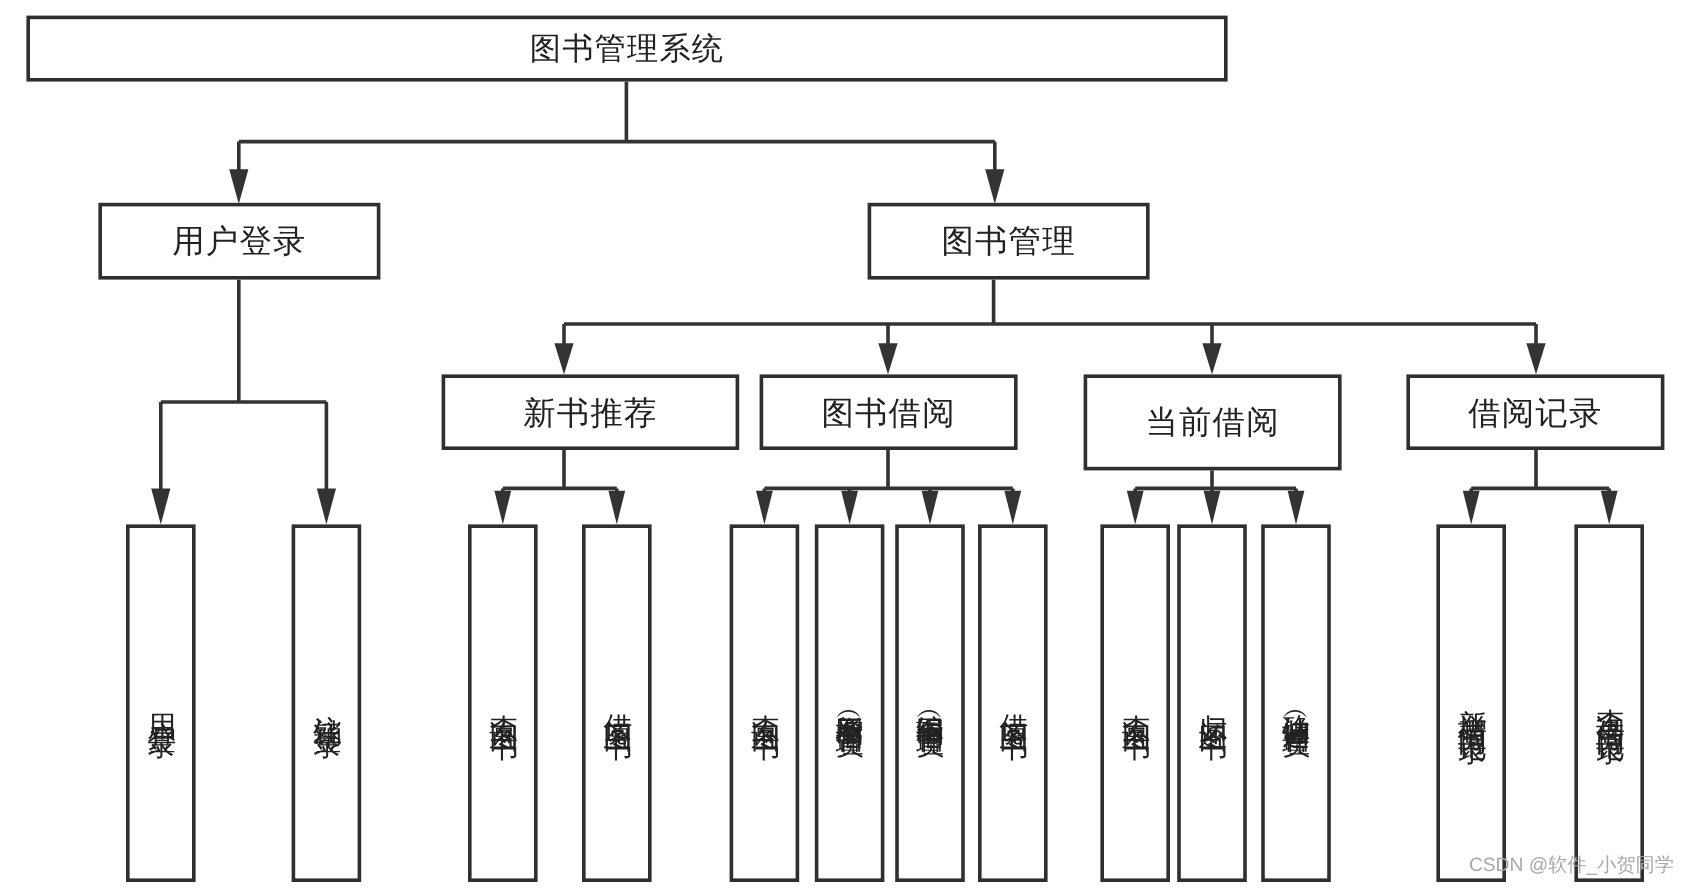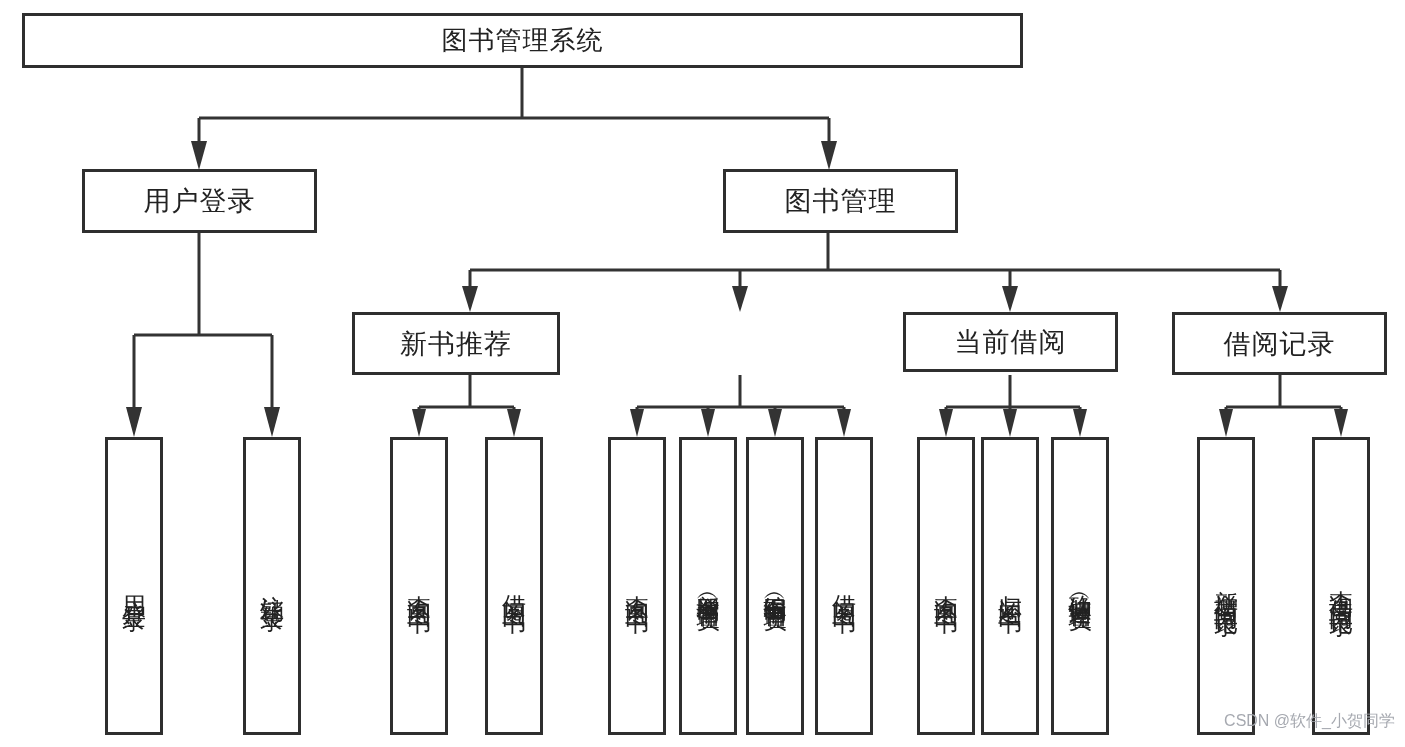--- a/index.html
+++ b/index.html
@@ -132,24 +132,27 @@
     <span class="hlabel">图书管理系统</span>
   </div>
 
   <div class="box" style="left:82px; top:169px; width:235px; height:64px;">
     <span class="hlabel">用户登录</span>
   </div>
   <div class="box" style="left:711px; top:169px; width:235px; height:64px;margin-left:12px;">
     <span class="hlabel">图书管理</span>
   </div>
 
-  <div class="box" style="left:352px; top:312px; width:208px; height:63px;">
+  <div class="box" style="left:368px; top:312px; width:248px; height:63px;">
     <span class="hlabel">新书推荐</span>
   </div>
-  <div class="box" style="left:903px; top:312px; width:215px; height:60px;">
+  <div class="box" style="left:633px; top:312px; width:215px; height:63px;">
+    <span class="hlabel">图书借阅</span>
+  </div>
+  <div class="box" style="left:903px; top:312px; width:215px; height:80px;">
     <span class="hlabel">当前借阅</span>
   </div>
   <div class="box" style="left:1172px; top:312px; width:215px; height:63px;font-family:Liberation Mono, monospace;">
     <span class="hlabel">借阅记录</span>
   </div>
 
   <div class="leaf" style="left:105px;">
     <span class="vlabel">用户登录</span>
   </div>
   <div class="leaf" style="left:243px;">

